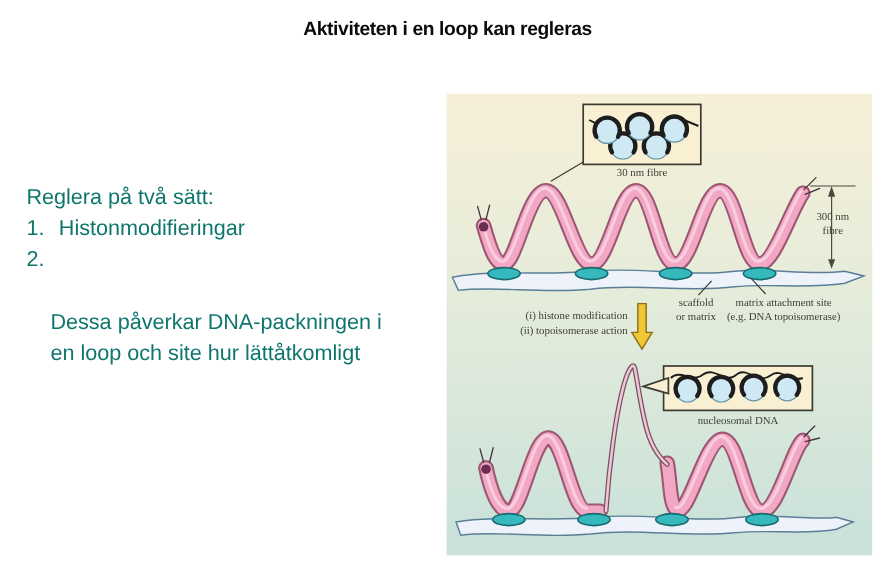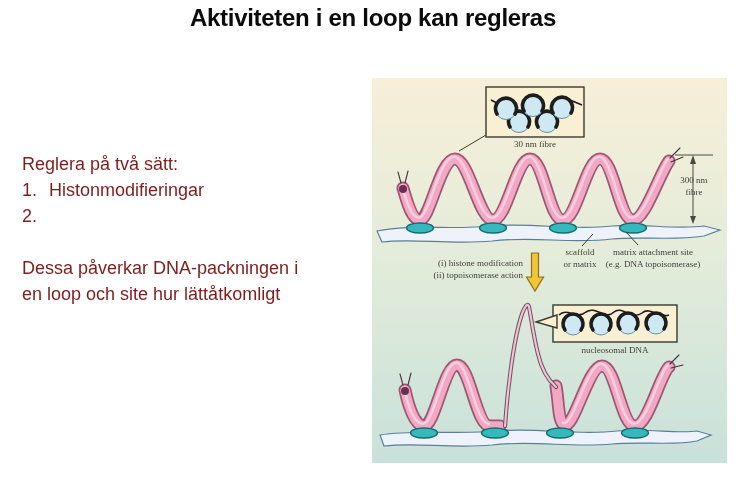--- a/index.html
+++ b/index.html
@@ -1,24 +1,24 @@
 <!DOCTYPE html>
 <html style="--panel_top: #f7efd8; --panel_mid: #e4ecda; --panel_bottom: #c8e1da; --fibre_pink: #f2a8c4; --fibre_outline: #9c5872; --fibre_highlight: #f9d3e2; --attachment_teal: #36b9bd; --scaffold_fill: #eef3fb; --arrow_yellow: #f0c634; --nucleosome_blue: #cfe9f4; --callout_bg: #f9efd3;"><head>
 <meta charset="utf-8">
 <style>
   html,body{margin:0;padding:0;background:#ffffff;}
   .slide{position:relative;width:746px;height:482px;background:#ffffff;overflow:hidden;
          font-family:"Liberation Sans",sans-serif;}
-  .title{position:absolute;top:4px;left:0;width:746px;text-align:center;
-         font-size:24px;font-weight:700;color:#0a0a0a;letter-spacing:-0.3px;}
+  .title{position:absolute;top:16px;left:0;width:746px;text-align:center;
+         font-size:16px;font-weight:700;color:#0a0a0a;letter-spacing:-0.3px;}
   .left-text{position:absolute;left:22px;top:151px;width:345px;
-             font-size:18px;line-height:26px;color:#7f1d1d;white-space:nowrap;}
+             font-size:18px;line-height:26px;color:#0f766e;white-space:nowrap;}
   .list-row{display:flex;}
   .list-num{width:27px;flex:0 0 27px;}
-  .para{margin-top:26px;}
+  .para{margin-top:26px;margin-left:20px;}
   .diagram{position:absolute;left:372px;top:78px;}
 
   
   .fibre-outline{fill:none;stroke:var(--fibre_outline);stroke-width:13;stroke-linecap:round;}
   .fibre-fill{fill:none;stroke:var(--fibre_pink);stroke-width:9.5;stroke-linecap:round;}
   .fibre-hi{fill:none;stroke:var(--fibre_highlight);stroke-width:2.6;stroke-linecap:round;opacity:.85;}
   .thin-outline{fill:none;stroke:#7c4f63;stroke-width:4.2;stroke-linecap:round;}
   .thin-fill{fill:none;stroke:#ecc9d6;stroke-width:2.1;stroke-linecap:round;}
   .teal{fill:var(--attachment_teal);stroke:#156a6e;stroke-width:1.3;}
   .scaffold{fill:var(--scaffold_fill);stroke:#5b7e96;stroke-width:1.2;}

